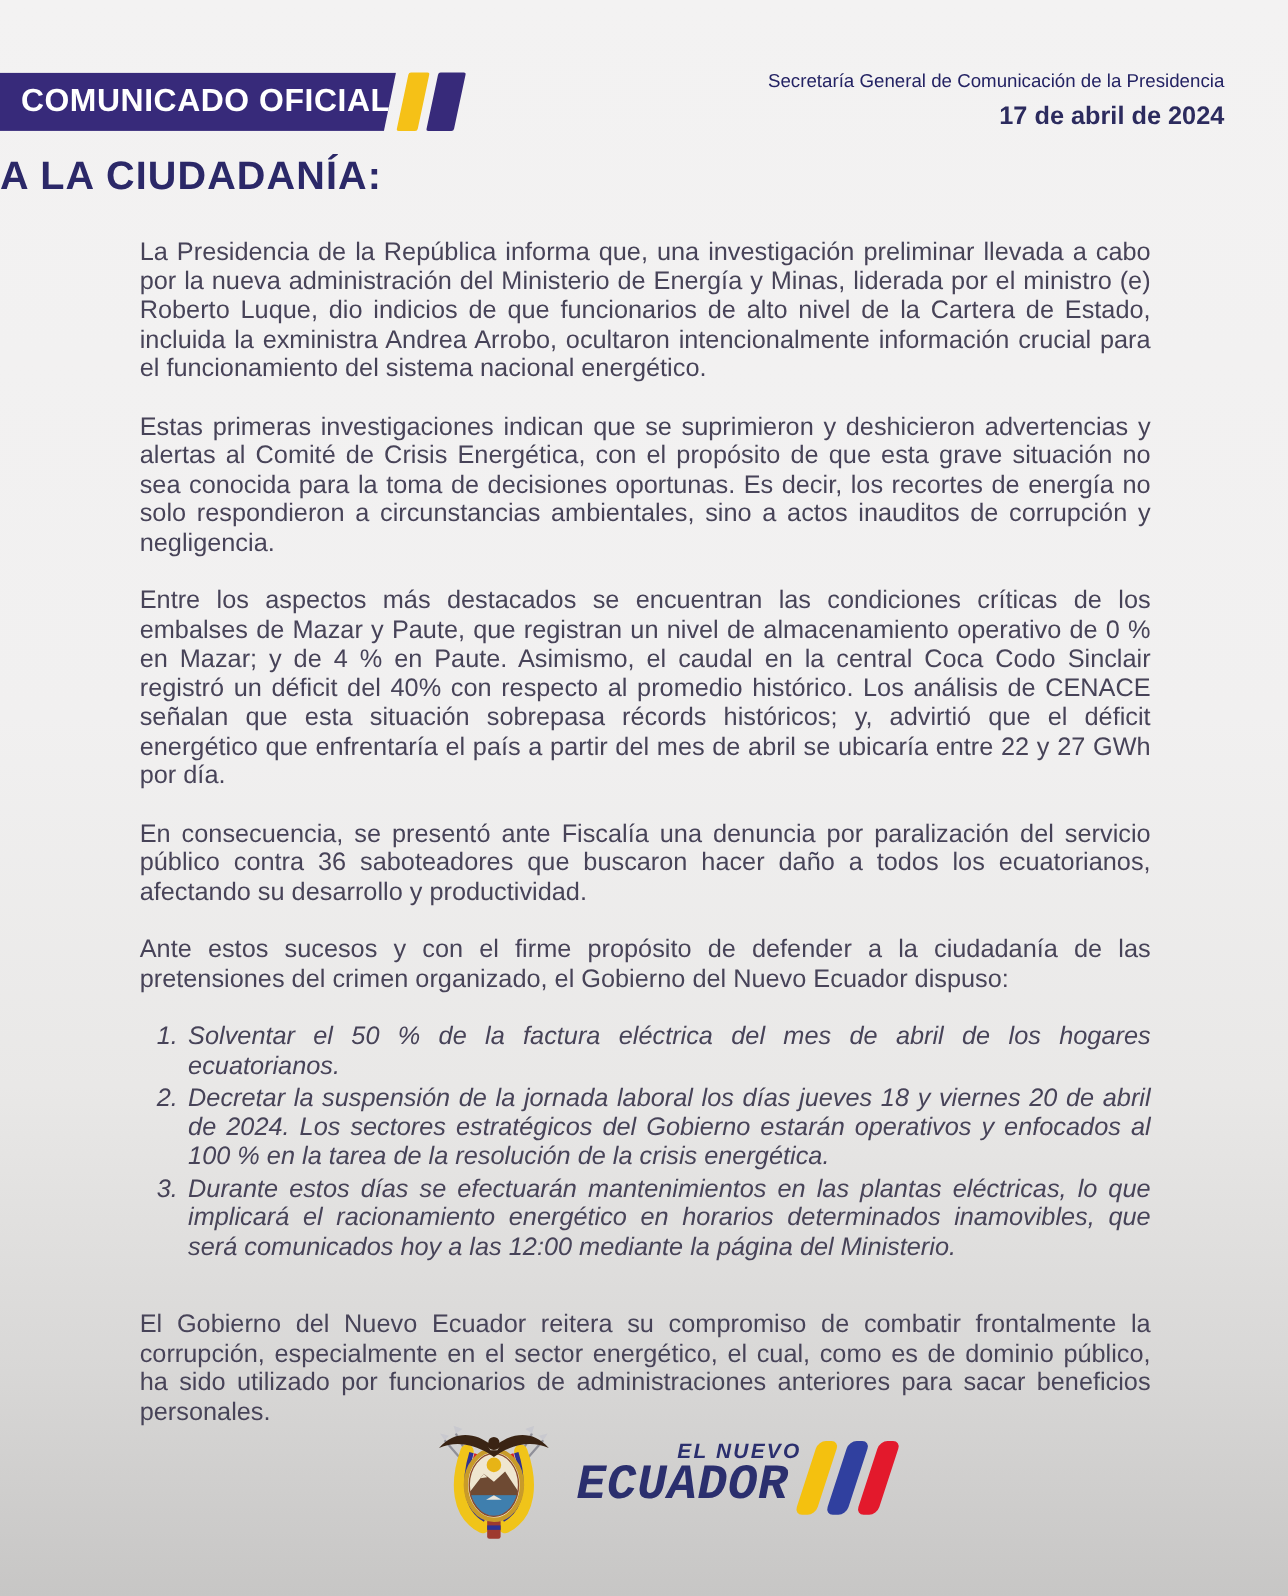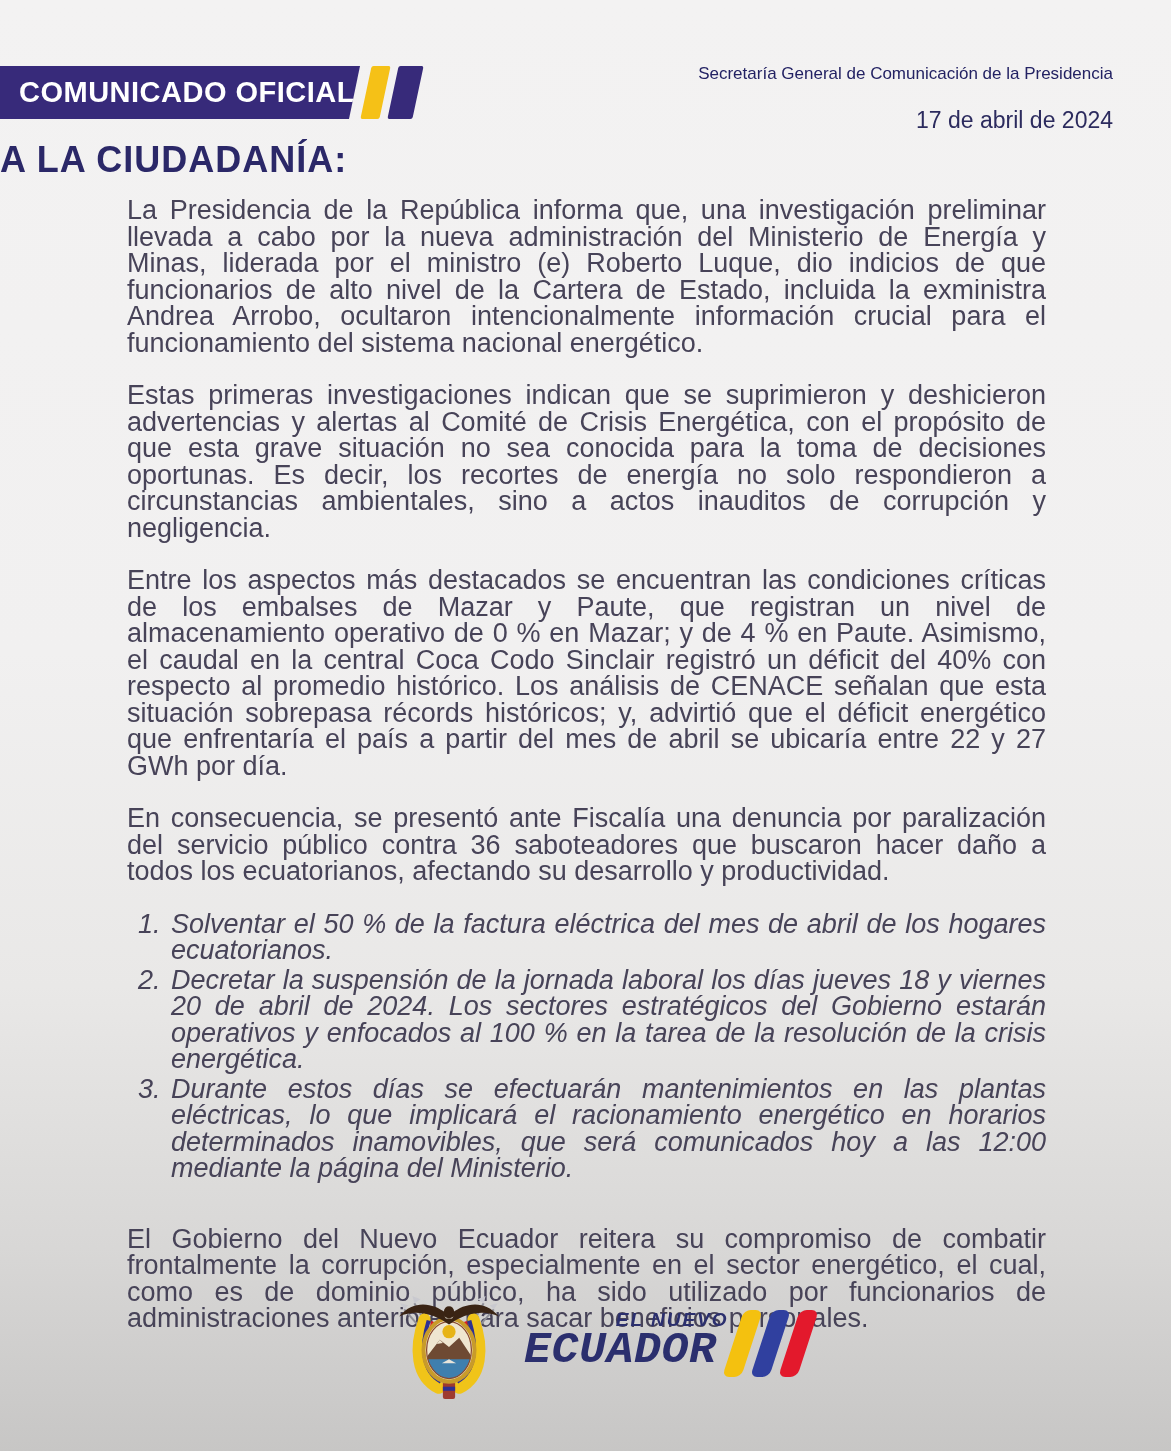--- a/index.html
+++ b/index.html
@@ -22,33 +22,33 @@
     display:flex; align-items:center;
     padding-left:19px; box-sizing:border-box;
   }
   .banner-label { color:#ffffff; font-weight:bold; font-size:29px; letter-spacing:0.5px; white-space:nowrap; }
   .banner-slash { position:absolute; left:366px; top:0; width:19px; height:53px; background:#f5c117; transform:skewX(-12deg); border-radius:2px; }
   .banner-end  { position:absolute; left:393px; top:0; width:25px; height:53px; background:#372a7a; transform:skewX(-12deg); border-radius:2px; }
 
   
   .header-right { position:absolute; top:60px; right:70px; text-align:right; color:#232263; }
   .header-org  { font-size:17px; font-weight:normal; line-height:27px; }
-  .header-date { font-size:23px; font-weight:normal; color:#2c2b5e; margin-top:20px; }
+  .header-date { font-size:23px; font-weight:bold; color:#2c2b5e; margin-top:5px; }
 
   
   .doc-title {
     position:absolute; top:139px; left:0; width:100%;
     font-size:36px; font-weight:bold;
     color:#2b2868; letter-spacing:1px;
   }
 
   
   .content {
-    position:absolute; top:197px; left:127px; width:919px;
-    font-size:27px; line-height:26.5px; color:#474358;
+    position:absolute; top:215px; left:127px; width:919px;
+    font-size:23px; line-height:26.5px; color:#474358;
     text-align:justify;
   }
   .content p { margin:0 0 26px 0; }
   .content ol { margin:0 0 44px 0; padding-left:41px;font-style:italic; }
   .content li { margin-bottom:3px; padding-left:3px; text-align:justify; }
 
   
   .coat { position:absolute; left:394px; top:1288px; width:110px; height:118px; }
   .logo { position:absolute; left:524px; top:1310px; }
   .logo-inner { display:flex; align-items:flex-start; }
@@ -79,20 +79,21 @@
     <div class="header-date">17 de abril de 2024</div>
   </div>
 
   <div class="doc-title">A LA CIUDADANÍA:</div>
 
   <div class="content">
     <p>La Presidencia de la República informa que, una investigación preliminar llevada a cabo por la nueva administración del Ministerio de Energía y Minas, liderada por el ministro (e) Roberto Luque, dio indicios de que funcionarios de alto nivel de la Cartera de Estado, incluida la exministra Andrea Arrobo, ocultaron intencionalmente información crucial para el funcionamiento del sistema nacional energético.</p>
     <p>Estas primeras investigaciones indican que se suprimieron y deshicieron advertencias y alertas al Comité de Crisis Energética, con el propósito de que esta grave situación no sea conocida para la toma de decisiones oportunas. Es decir, los recortes de energía no solo respondieron a circunstancias ambientales, sino a actos inauditos de corrupción y negligencia.</p>
     <p>Entre los aspectos más destacados se encuentran las condiciones críticas de los embalses de Mazar y Paute, que registran un nivel de almacenamiento operativo de 0 % en Mazar; y de 4 % en Paute. Asimismo, el caudal en la central Coca Codo Sinclair registró un déficit del 40% con respecto al promedio histórico. Los análisis de CENACE señalan que esta situación sobrepasa récords históricos; y, advirtió que el déficit energético que enfrentaría el país a partir del mes de abril se ubicaría entre 22 y 27 GWh por día.</p>
     <p>En consecuencia, se presentó ante Fiscalía una denuncia por paralización del servicio público contra 36 saboteadores que buscaron hacer daño a todos los ecuatorianos, afectando su desarrollo y productividad.</p>
+    <p>Ante estos sucesos y con el firme propósito de defender a la ciudadanía de las pretensiones del crimen organizado, el Gobierno del Nuevo Ecuador dispuso:</p>
     <ol>
       <li>Solventar el 50 % de la factura eléctrica del mes de abril de los hogares ecuatorianos.</li>
       <li>Decretar la suspensión de la jornada laboral los días jueves 18 y viernes 20 de abril de 2024. Los sectores estratégicos del Gobierno estarán operativos y enfocados al 100 % en la tarea de la resolución de la crisis energética.</li>
       <li>Durante estos días se efectuarán mantenimientos en las plantas eléctricas, lo que implicará el racionamiento energético en horarios determinados inamovibles, que será comunicados hoy a las 12:00 mediante la página del Ministerio.</li>
     </ol>
     <p>El Gobierno del Nuevo Ecuador reitera su compromiso de combatir frontalmente la corrupción, especialmente en el sector energético, el cual, como es de dominio público, ha sido utilizado por funcionarios de administraciones anteriores para sacar beneficios personales.</p>
   </div>
 
   <svg class="coat" viewBox="0 0 108 114" aria-hidden="true">
 

